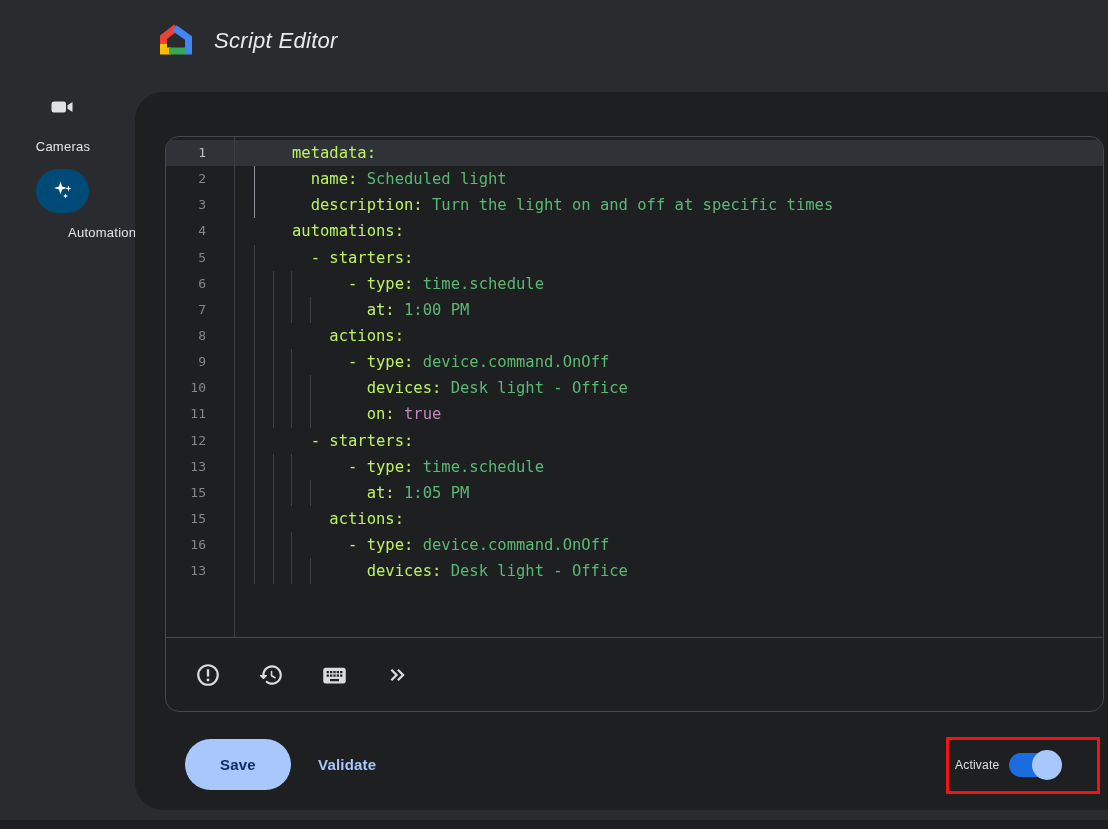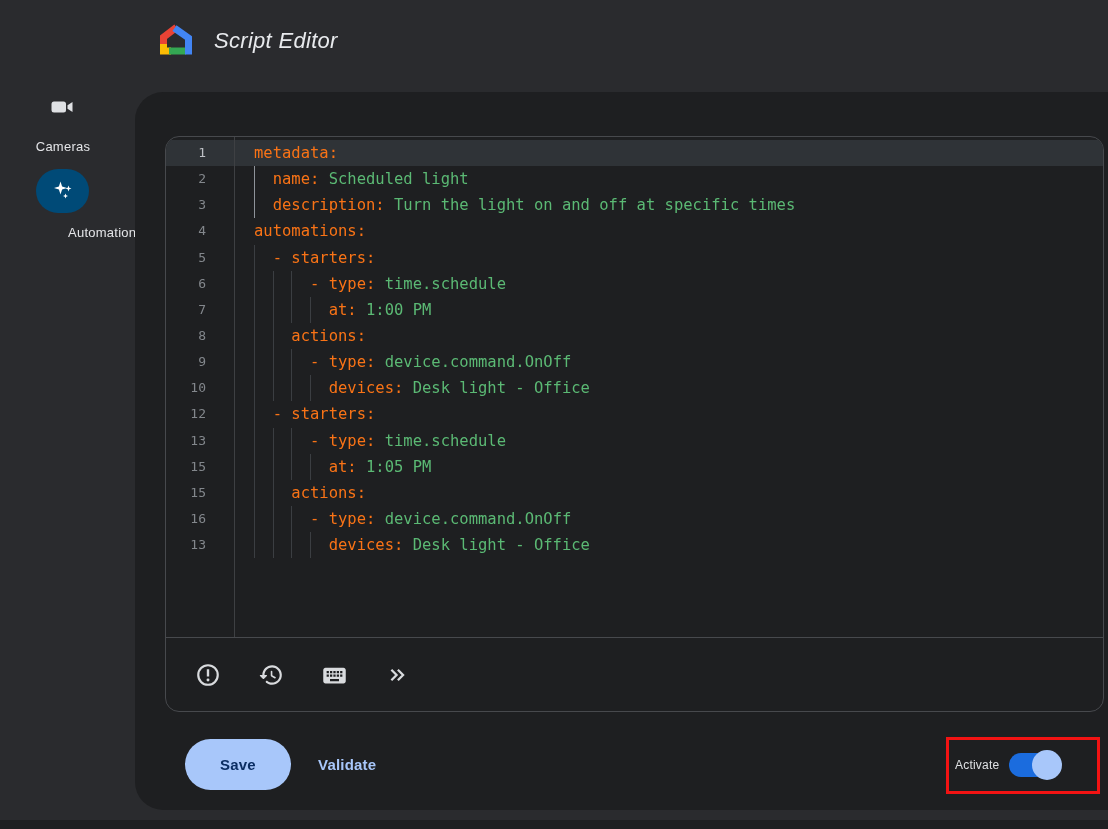--- a/index.html
+++ b/index.html
@@ -28,21 +28,21 @@
   #code-rows{position:absolute;left:0;top:3px;right:0;}
   .code-row{display:flex;height:26.15px;line-height:26.15px;white-space:pre;}
   .code-row.current{background:#2F3337;}
   .gutter-cell{flex:0 0 68px;text-align:right;padding-right:28px;
                font-family:"DejaVu Sans Mono",monospace;font-size:13px;color:#83878C;}
   .code-row.current .gutter-cell{color:#BDC0C5;}
   .code-cell{flex:1;position:relative;padding-left:20px;
              font-family:"DejaVu Sans Mono",monospace;font-size:15.5px;}
   .guide{position:absolute;top:0;bottom:0;width:1px;background:#3B3E42;}
   .guide.active{background:#8E939A;}
-  .tok-k{color:#f97316;}
+  .tok-k{color:#bef264;margin-left:38px;}
   .tok-v{color:#5BB974;}
   .tok-b{color:#C586C0;}
 
   
   .editor-toolbar{position:absolute;left:0;right:0;top:500px;height:75px;border-top:1px solid #47494D;
                   display:flex;align-items:center;padding-left:22px;gap:23px;}
   .tool-btn{width:40px;height:40px;display:flex;align-items:center;justify-content:center;
             background:none;border:none;padding:0;cursor:pointer;border-radius:50%;}
   .tool-btn svg{display:block;}
 
@@ -102,20 +102,21 @@
           <div class="code-row current"><div class="gutter-cell">1</div><div class="code-cell"><span class="tok-k">metadata:</span></div></div>
           <div class="code-row"><div class="gutter-cell">2</div><div class="code-cell"><div class="guide active" style="left: 20px;"></div><span class="tok-k">  name:</span><span class="tok-v"> Scheduled light</span></div></div>
           <div class="code-row"><div class="gutter-cell">3</div><div class="code-cell"><div class="guide active" style="left: 20px;"></div><span class="tok-k">  description:</span><span class="tok-v"> Turn the light on and off at specific times</span></div></div>
           <div class="code-row"><div class="gutter-cell">4</div><div class="code-cell"><span class="tok-k">automations:</span></div></div>
           <div class="code-row"><div class="gutter-cell">5</div><div class="code-cell"><div class="guide" style="left: 20px;"></div><span class="tok-k">  - starters:</span></div></div>
           <div class="code-row"><div class="gutter-cell">6</div><div class="code-cell"><div class="guide" style="left: 20px;"></div><div class="guide" style="left: 38.66px;"></div><div class="guide" style="left: 57.32px;"></div><span class="tok-k">      - type:</span><span class="tok-v"> time.schedule</span></div></div>
           <div class="code-row"><div class="gutter-cell">7</div><div class="code-cell"><div class="guide" style="left: 20px;"></div><div class="guide" style="left: 38.66px;"></div><div class="guide" style="left: 57.32px;"></div><div class="guide" style="left: 75.98px;"></div><span class="tok-k">        at:</span><span class="tok-v"> 1:00 PM</span></div></div>
           <div class="code-row"><div class="gutter-cell">8</div><div class="code-cell"><div class="guide" style="left: 20px;"></div><div class="guide" style="left: 38.66px;"></div><span class="tok-k">    actions:</span></div></div>
           <div class="code-row"><div class="gutter-cell">9</div><div class="code-cell"><div class="guide" style="left: 20px;"></div><div class="guide" style="left: 38.66px;"></div><div class="guide" style="left: 57.32px;"></div><span class="tok-k">      - type:</span><span class="tok-v"> device.command.OnOff</span></div></div>
           <div class="code-row"><div class="gutter-cell">10</div><div class="code-cell"><div class="guide" style="left: 20px;"></div><div class="guide" style="left: 38.66px;"></div><div class="guide" style="left: 57.32px;"></div><div class="guide" style="left: 75.98px;"></div><span class="tok-k">        devices:</span><span class="tok-v"> Desk light - Office</span></div></div>
+          <div class="code-row"><div class="gutter-cell">11</div><div class="code-cell"><div class="guide" style="left: 20px;"></div><div class="guide" style="left: 38.66px;"></div><div class="guide" style="left: 57.32px;"></div><div class="guide" style="left: 75.98px;"></div><span class="tok-k">        on:</span><span class="tok-b"> true</span></div></div>
           <div class="code-row"><div class="gutter-cell">12</div><div class="code-cell"><div class="guide" style="left: 20px;"></div><span class="tok-k">  - starters:</span></div></div>
           <div class="code-row"><div class="gutter-cell">13</div><div class="code-cell"><div class="guide" style="left: 20px;"></div><div class="guide" style="left: 38.66px;"></div><div class="guide" style="left: 57.32px;"></div><span class="tok-k">      - type:</span><span class="tok-v"> time.schedule</span></div></div>
           <div class="code-row"><div class="gutter-cell">15</div><div class="code-cell"><div class="guide" style="left: 20px;"></div><div class="guide" style="left: 38.66px;"></div><div class="guide" style="left: 57.32px;"></div><div class="guide" style="left: 75.98px;"></div><span class="tok-k">        at:</span><span class="tok-v"> 1:05 PM</span></div></div>
           <div class="code-row"><div class="gutter-cell">15</div><div class="code-cell"><div class="guide" style="left: 20px;"></div><div class="guide" style="left: 38.66px;"></div><span class="tok-k">    actions:</span></div></div>
           <div class="code-row"><div class="gutter-cell">16</div><div class="code-cell"><div class="guide" style="left: 20px;"></div><div class="guide" style="left: 38.66px;"></div><div class="guide" style="left: 57.32px;"></div><span class="tok-k">      - type:</span><span class="tok-v"> device.command.OnOff</span></div></div>
           <div class="code-row"><div class="gutter-cell">13</div><div class="code-cell"><div class="guide" style="left: 20px;"></div><div class="guide" style="left: 38.66px;"></div><div class="guide" style="left: 57.32px;"></div><div class="guide" style="left: 75.98px;"></div><span class="tok-k">        devices:</span><span class="tok-v"> Desk light - Office</span></div></div>
         </div>
       <div class="gutter-sep"></div>
     </div>
 

